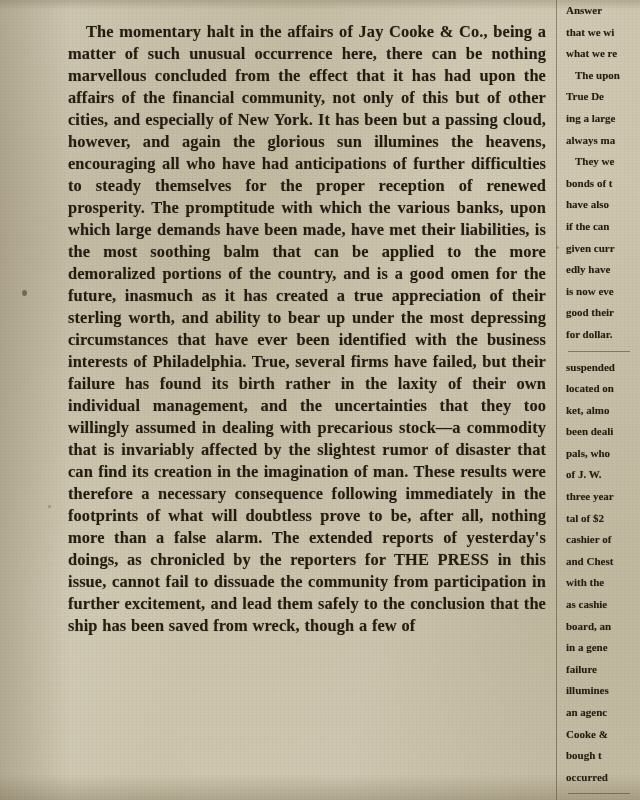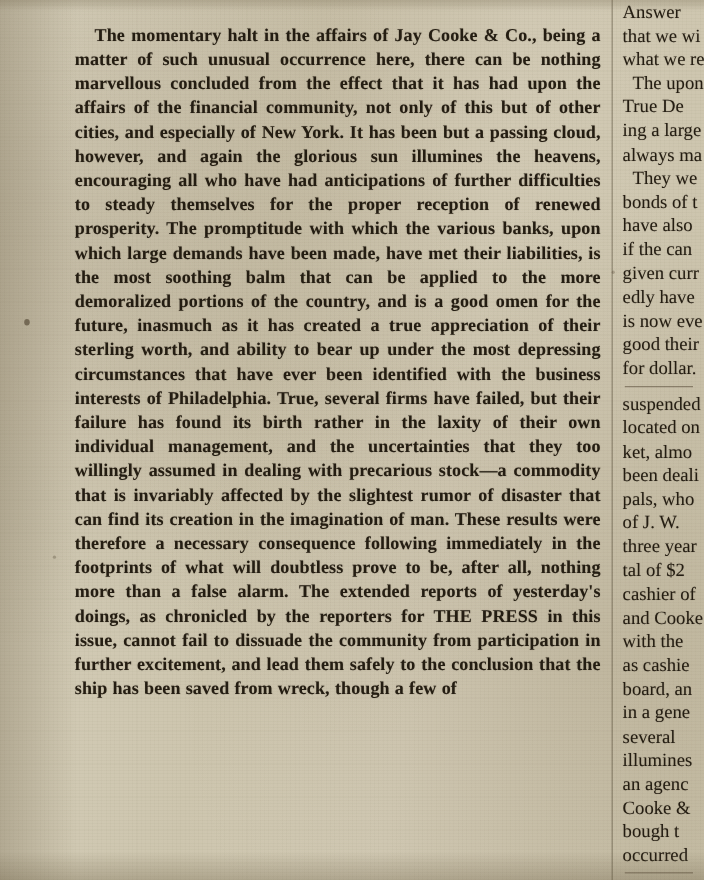--- a/index.html
+++ b/index.html
@@ -80,23 +80,23 @@
   .col-right {
     position: absolute;
     left: 566px;
     top: 0px;
     width: 74px;
     color: #241d12;
     overflow: hidden;
   }
   .col-right p {
     margin: 0;
-    font-size: 17px;
+    font-size: 11px;
     line-height: 21.6px;
-    font-weight: 400;
+    font-weight: 700;
     white-space: nowrap;
     text-shadow: 0 0 1px rgba(40,30,18,0.3);
   }
   .col-right .indent {
     padding-left: 9px;
   }
   .hr-short {
     width: 62px;
     height: 1px;
     background: rgba(60,48,30,0.5);
@@ -168,26 +168,26 @@
       <div>
         <p>suspended</p>
         <p>located on</p>
         <p>ket, almo</p>
         <p>been deali</p>
         <p>pals, who</p>
         <p>of J. W.</p>
         <p>three year</p>
         <p>tal of $2</p>
         <p>cashier of</p>
-        <p>and Cooke</p>
+        <p>and Chest</p>
         <p>with the</p>
         <p>as cashie</p>
         <p>board, an</p>
         <p>in a gene</p>
-        <p>several</p>
+        <p>failure</p>
         <p>illumines</p>
         <p>an agenc</p>
         <p>Cooke &amp;</p>
         <p>bough t</p>
         <p>occurred</p>
       </div>
 
       <div class="hr-short"></div>
 
       <div>

